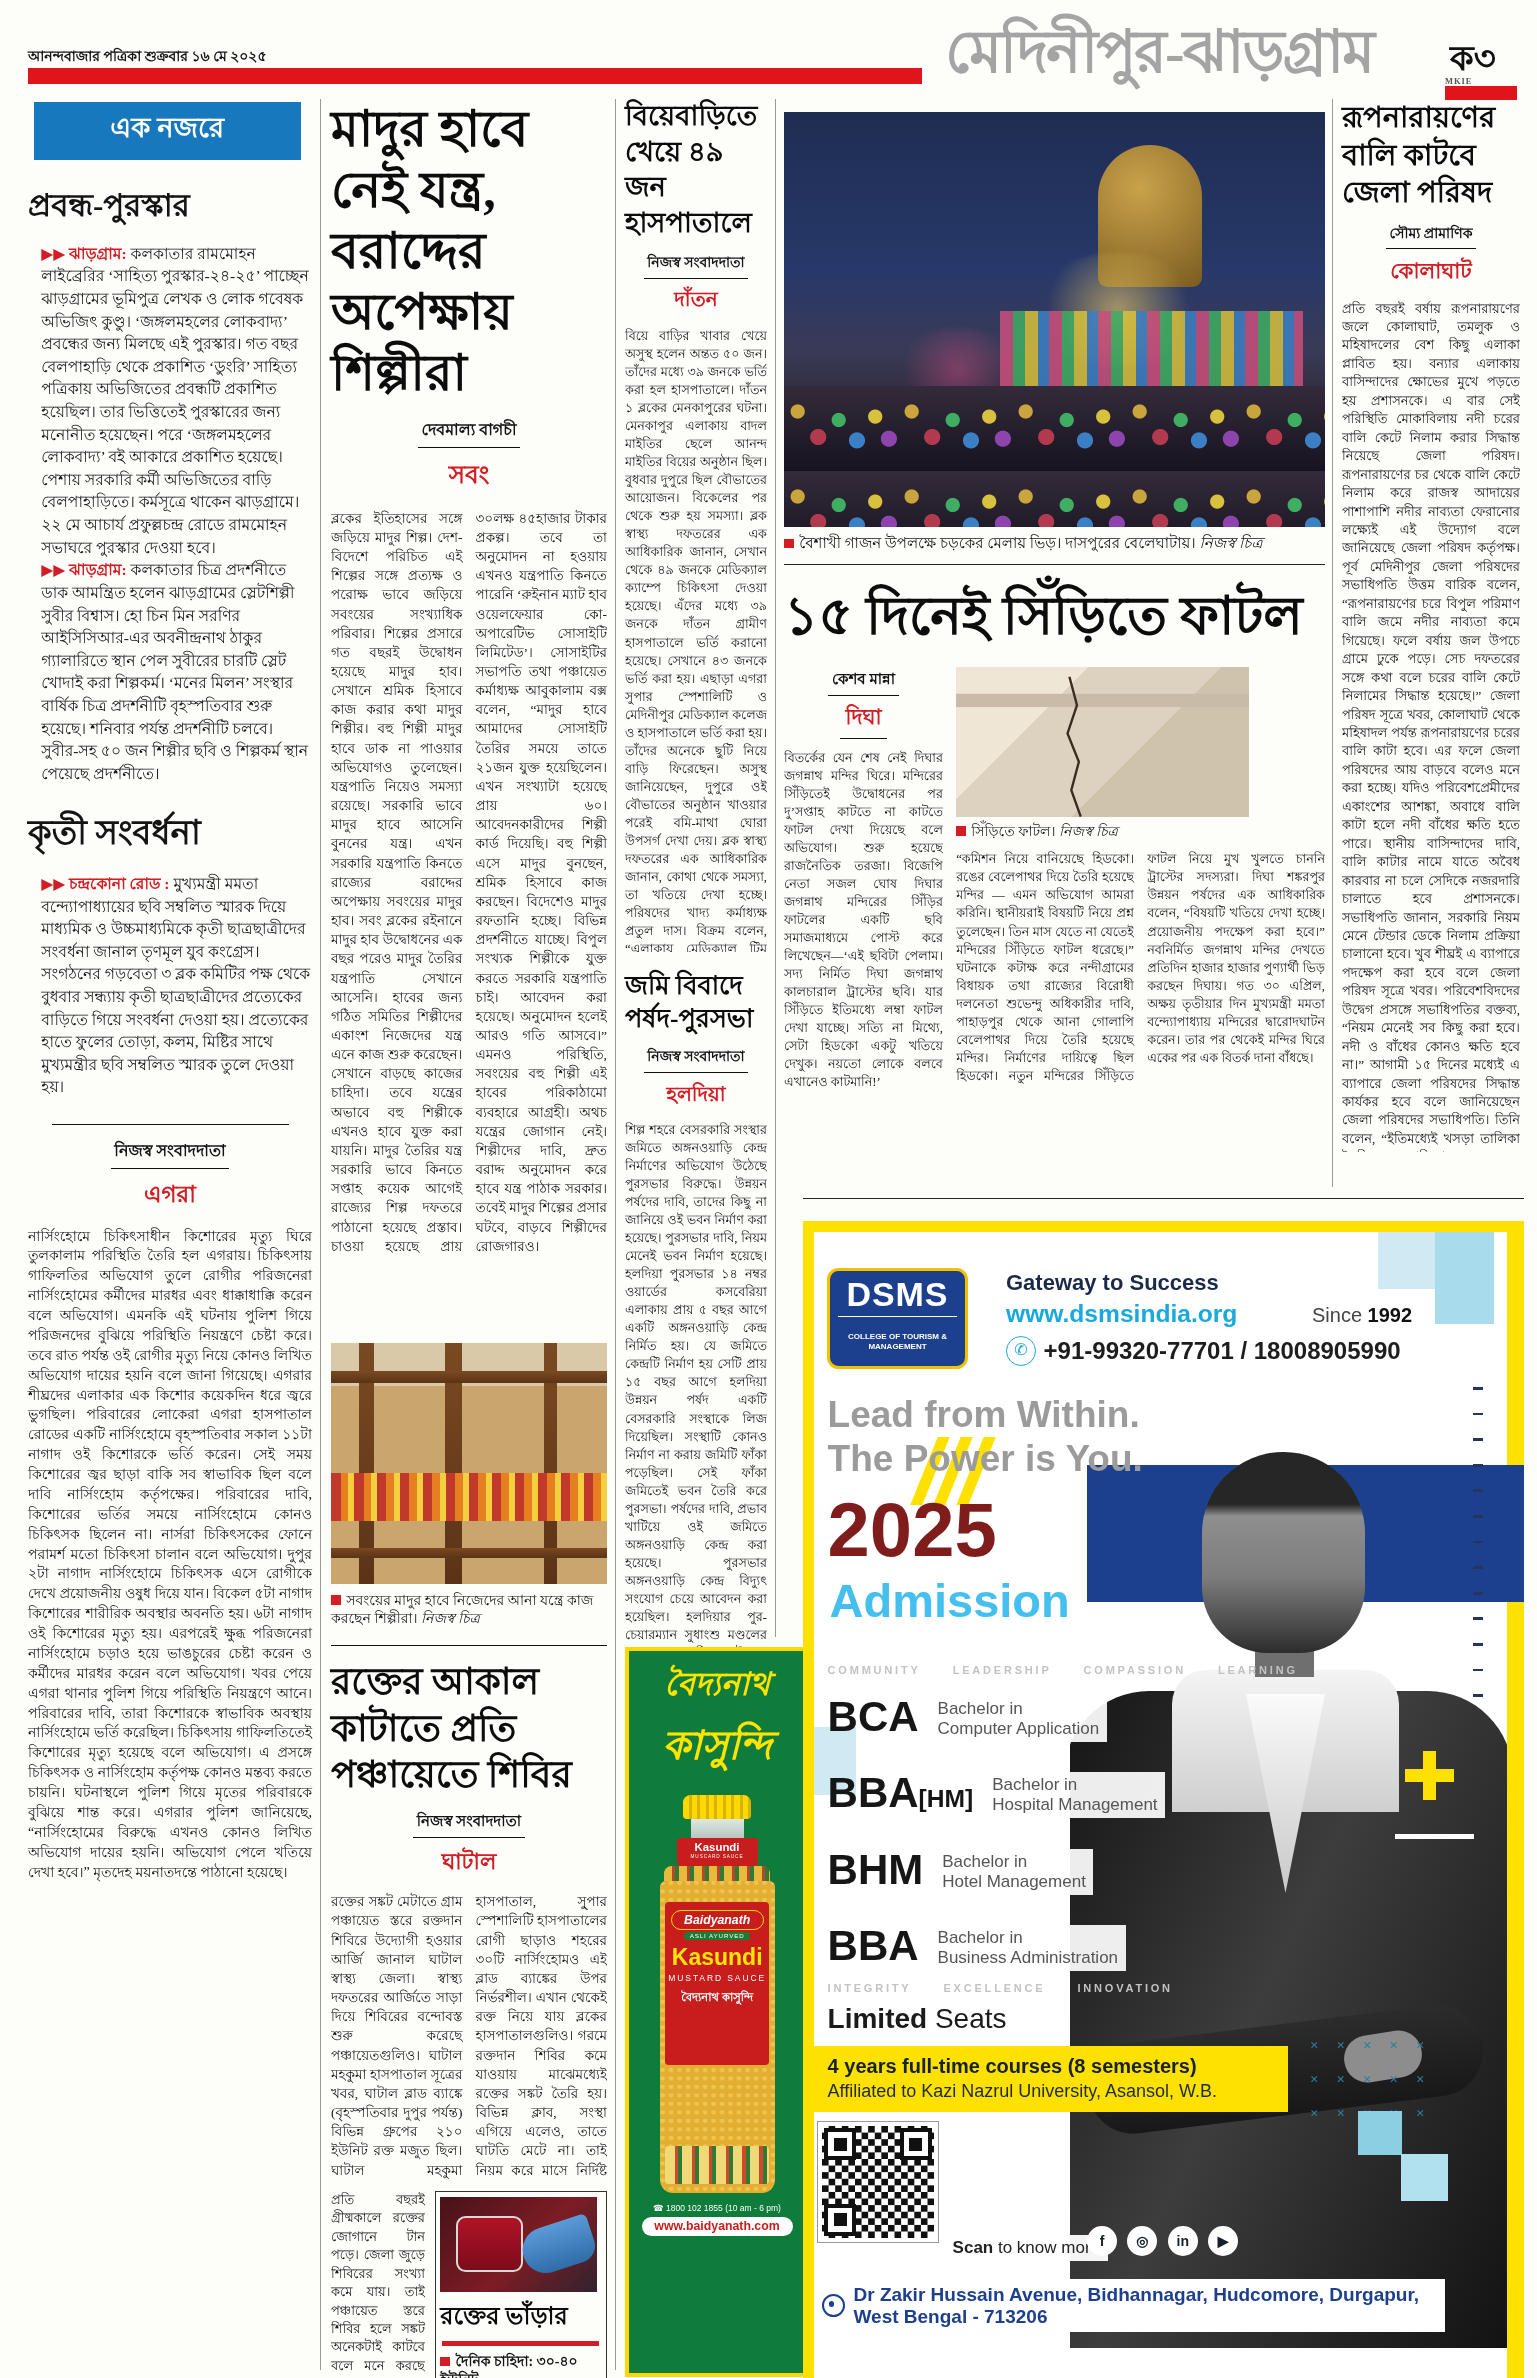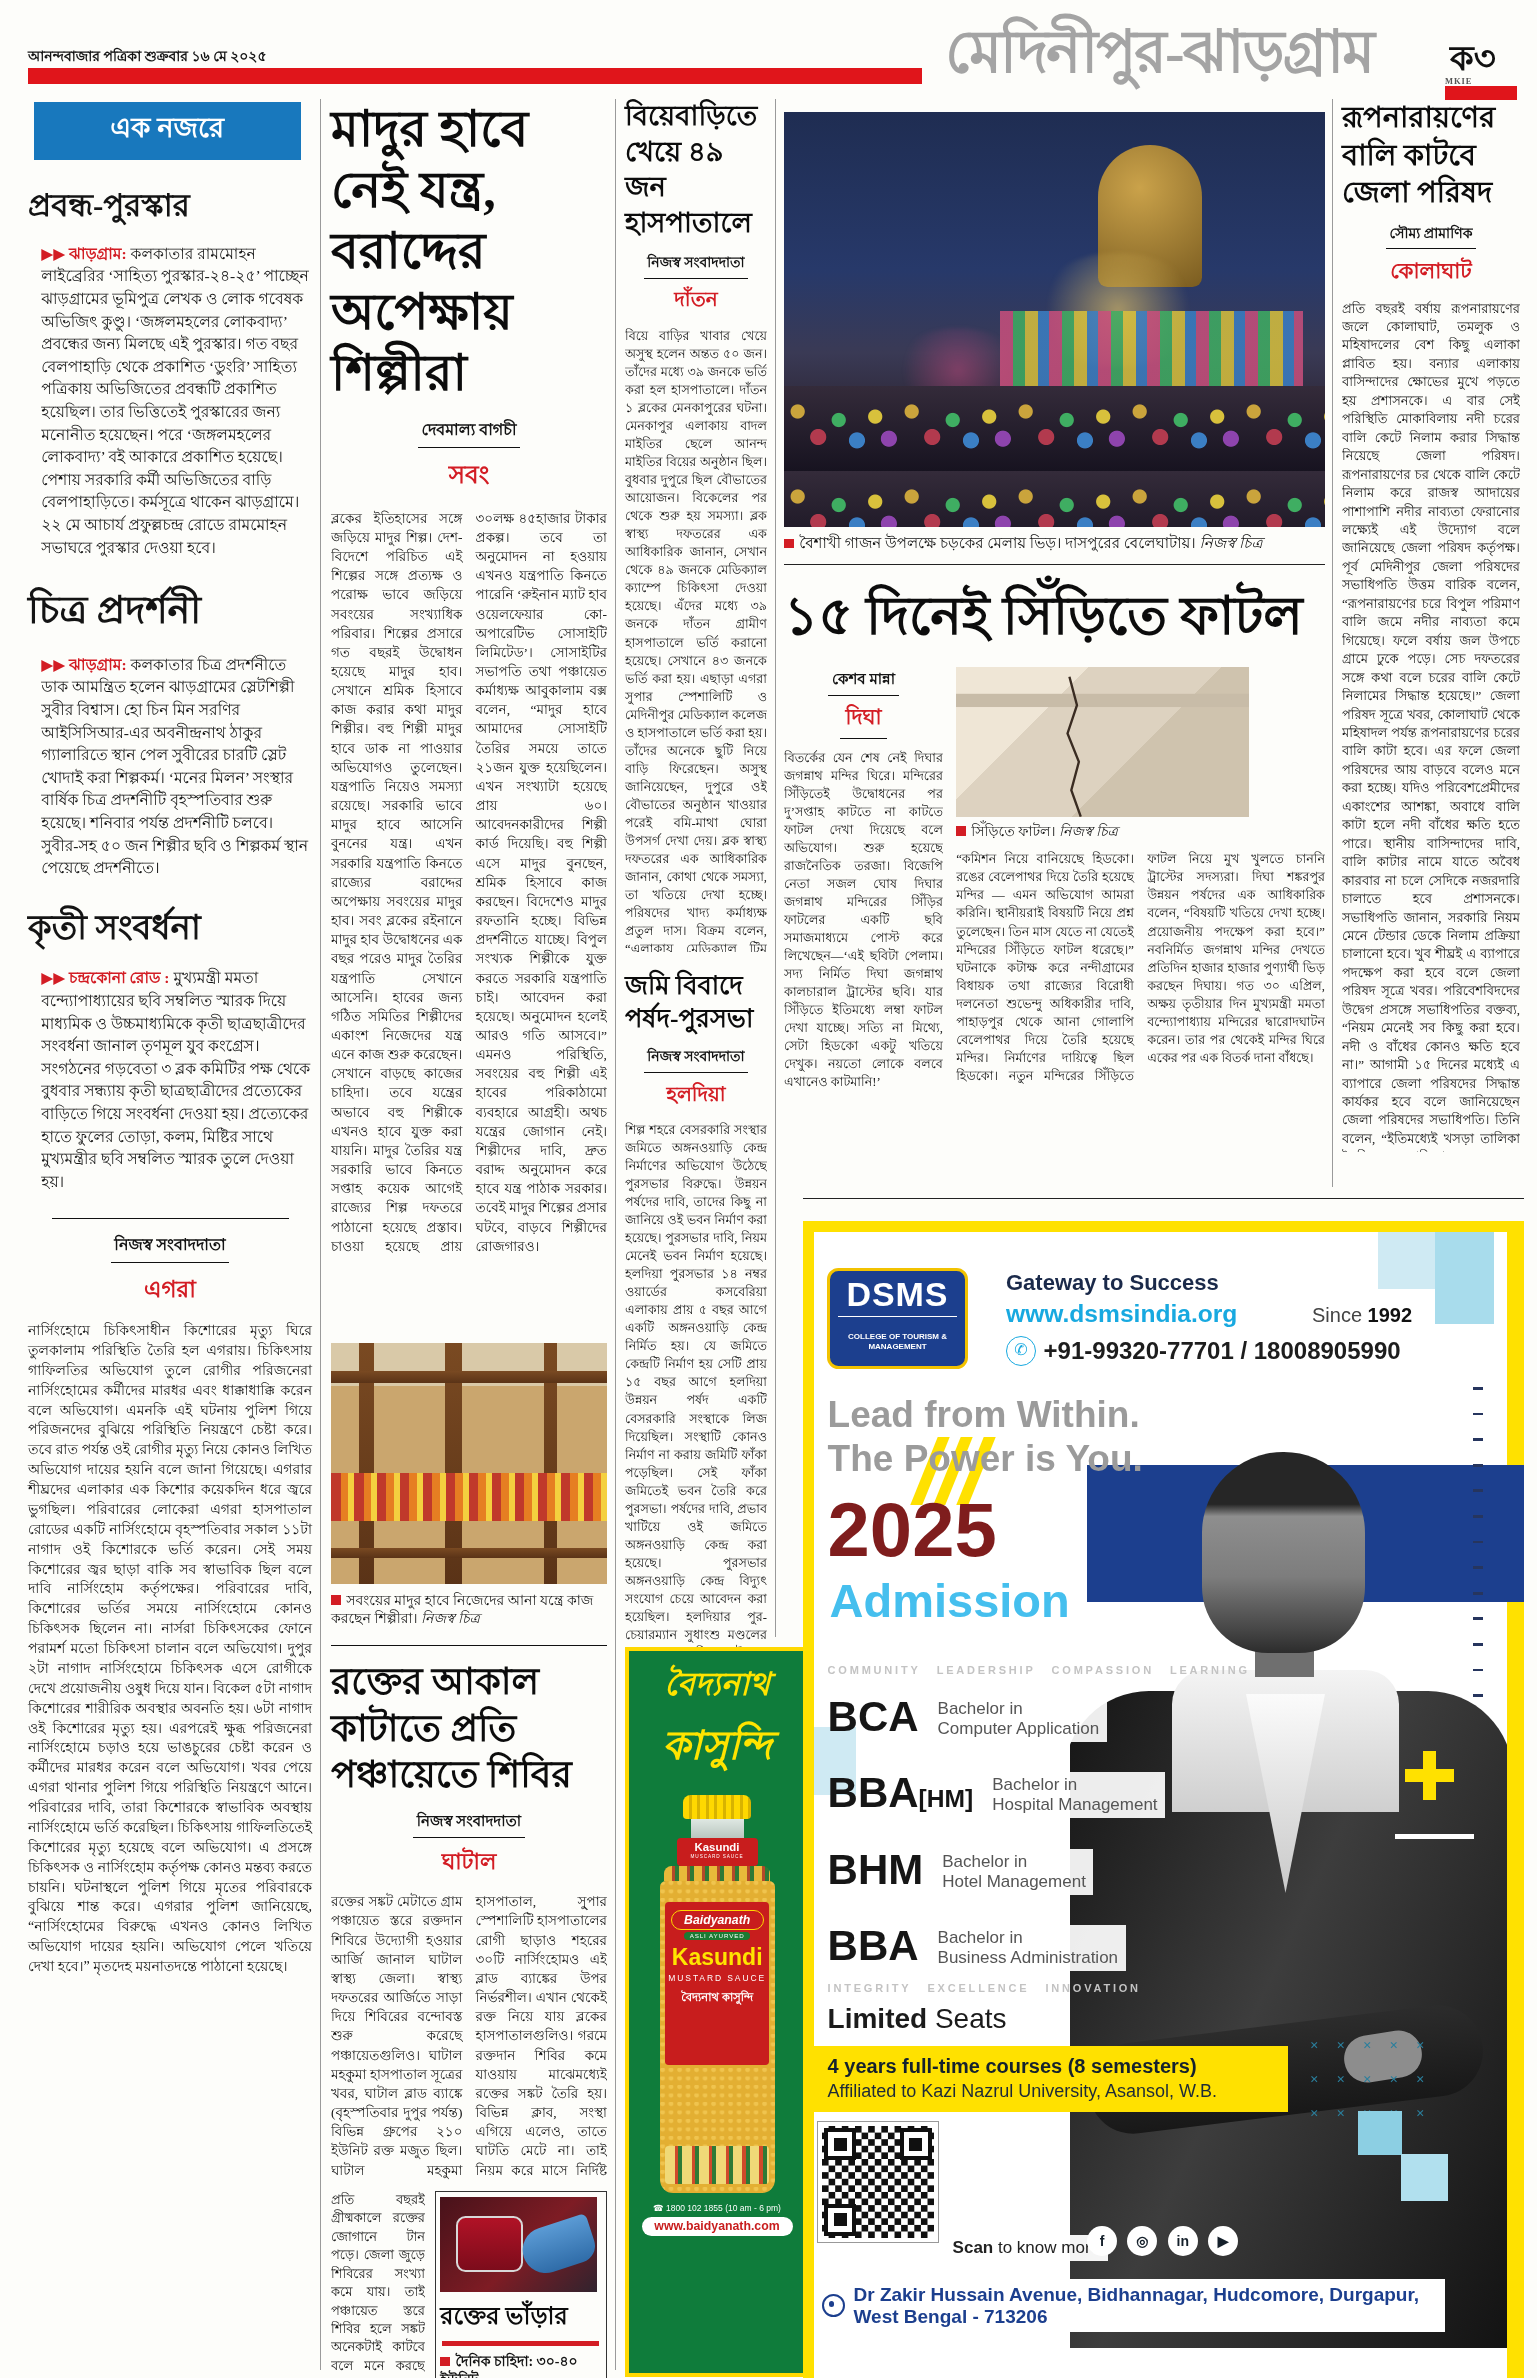--- a/index.html
+++ b/index.html
@@ -48,21 +48,21 @@
   .d-since{left:509px;top:83px;font-size:20px;color:#444;}
   .d-since b{color:#111;}
   .d-phone{left:203px;top:115px;font-size:24px;font-weight:bold;color:#1d1d1d;display:flex;align-items:center;gap:7.6px;}
   .d-phone .ic{width:28px;height:28px;border:1.9px solid #18a9e0;border-radius:50%;color:#18a9e0;
                font-size:16px;line-height:26.5px;text-align:center;font-weight:normal;}
   .d-slogan{left:24.6px;top:172px;font-size:37px;font-weight:900;color:#9b9b9b;line-height:1.18;z-index:3;}
   .d-slash{position:absolute;width:12.3px;height:68px;background:#ffe100;transform:skewX(-22deg);z-index:2;}
   .d-2025{left:24.6px;top:271px;font-size:76px;font-weight:900;color:#7f1d1d;line-height:1;z-index:3;}
   .d-adm{left:26.5px;top:352px;font-size:47px;font-weight:900;color:#45bfee;z-index:3;}
   .d-bluebox{left:284px;top:244px;width:437px;height:137px;background:#1c3f8e;z-index:0;}
-  .d-vals{font-size:11px;font-weight:bold;letter-spacing:2.8px;color:#c3c3c3;display:flex;gap:16px;z-index:3;}
+  .d-vals{font-size:11px;font-weight:bold;letter-spacing:2.8px;color:#c3c3c3;display:flex;gap:32px;z-index:3;}
   .d-course{position:absolute;left:24.6px;display:flex;align-items:flex-start;z-index:3;}
   .d-course .code{font-size:42px;font-weight:900;color:#161616;line-height:1;font-family:"Liberation Sans",sans-serif;}
   .d-course .code sub{font-size:24.6px;font-weight:900;vertical-align:baseline;}
   .d-course .desc{font-size:17px;color:#555;line-height:1.2;margin-left:11.4px;background:rgba(255,255,255,.92);
                   padding:2.8px 7.6px;font-family:"Liberation Sans",sans-serif;}
   .d-limited{left:24.6px;top:782px;font-size:28px;color:#1b1b1b;z-index:3;font-family:"Liberation Sans",sans-serif;}
   .d-banner{left:11.4px;top:825px;width:447px;background:#ffe100;padding:8.5px 13.2px 9.5px;z-index:4;
             font-family:"Liberation Sans",sans-serif;}
   .d-banner .l1{font-size:20px;font-weight:900;color:#14212e;}
   .d-banner .l2{font-size:18px;color:#1d2a38;margin-top:3.8px;}
@@ -179,21 +179,20 @@
   <div class="abs" style="left:28px;top:102px;width:284px;">
     <div class="og-hdr">এক নজরে</div>
 
     <div class="og-item">
       <h3>প্রবন্ধ-পুরস্কার</h3>
       <p><span class="mk">▶▶</span>
         <span class="lead-loc">ঝাড়গ্রাম:</span>
         <span>কলকাতার রামমোহন লাইব্রেরির ‘সাহিত্য পুরস্কার-২৪-২৫’ পাচ্ছেন ঝাড়গ্রামের ভূমিপুত্র লেখক ও লোক গবেষক অভিজিৎ কুণ্ডু। ‘জঙ্গলমহলের লোকবাদ্য’ প্রবন্ধের জন্য মিলছে এই পুরস্কার। গত বছর বেলপাহাড়ি থেকে প্রকাশিত ‘ডুংরি’ সাহিত্য পত্রিকায় অভিজিতের প্রবন্ধটি প্রকাশিত হয়েছিল। তার ভিত্তিতেই পুরস্কারের জন্য মনোনীত হয়েছেন। পরে ‘জঙ্গলমহলের লোকবাদ্য’ বই আকারে প্রকাশিত হয়েছে। পেশায় সরকারি কর্মী অভিজিতের বাড়ি বেলপাহাড়িতে। কর্মসূত্রে থাকেন ঝাড়গ্রামে। ২২ মে আচার্য প্রফুল্লচন্দ্র রোডে রামমোহন সভাঘরে পুরস্কার দেওয়া হবে।</span></p>
     </div>
     <div class="og-item">
-      <h3 style="font-size:38px;">চিত্র প্রদর্শনী</h3>
       <p><span class="mk">▶▶</span>
         <span class="lead-loc">ঝাড়গ্রাম:</span>
         <span>কলকাতার চিত্র প্রদর্শনীতে ডাক আমন্ত্রিত হলেন ঝাড়গ্রামের স্লেটশিল্পী সুবীর বিশ্বাস। হো চিন মিন সরণির আইসিসিআর-এর অবনীন্দ্রনাথ ঠাকুর গ্যালারিতে স্থান পেল সুবীরের চারটি স্লেট খোদাই করা শিল্পকর্ম। ‘মনের মিলন’ সংস্থার বার্ষিক চিত্র প্রদর্শনীটি বৃহস্পতিবার শুরু হয়েছে। শনিবার পর্যন্ত প্রদর্শনীটি চলবে। সুবীর-সহ ৫০ জন শিল্পীর ছবি ও শিল্পকর্ম স্থান পেয়েছে প্রদর্শনীতে।</span></p>
     </div>
     <div class="og-item">
       <h3 style="font-size:34px;">কৃতী সংবর্ধনা</h3>
       <p><span class="mk">▶▶</span>
         <span class="lead-loc">চন্দ্রকোনা রোড :</span>
         <span>মুখ্যমন্ত্রী মমতা বন্দ্যোপাধ্যায়ের ছবি সম্বলিত স্মারক দিয়ে মাধ্যমিক ও উচ্চমাধ্যমিকে কৃতী ছাত্রছাত্রীদের সংবর্ধনা জানাল তৃণমূল যুব কংগ্রেস। সংগঠনের গড়বেতা ৩ ব্লক কমিটির পক্ষ থেকে বুধবার সন্ধ্যায় কৃতী ছাত্রছাত্রীদের প্রত্যেকের বাড়িতে গিয়ে সংবর্ধনা দেওয়া হয়। প্রত্যেকের হাতে ফুলের তোড়া, কলম, মিষ্টির সাথে মুখ্যমন্ত্রীর ছবি সম্বলিত স্মারক তুলে দেওয়া হয়।</span></p>
     </div>

